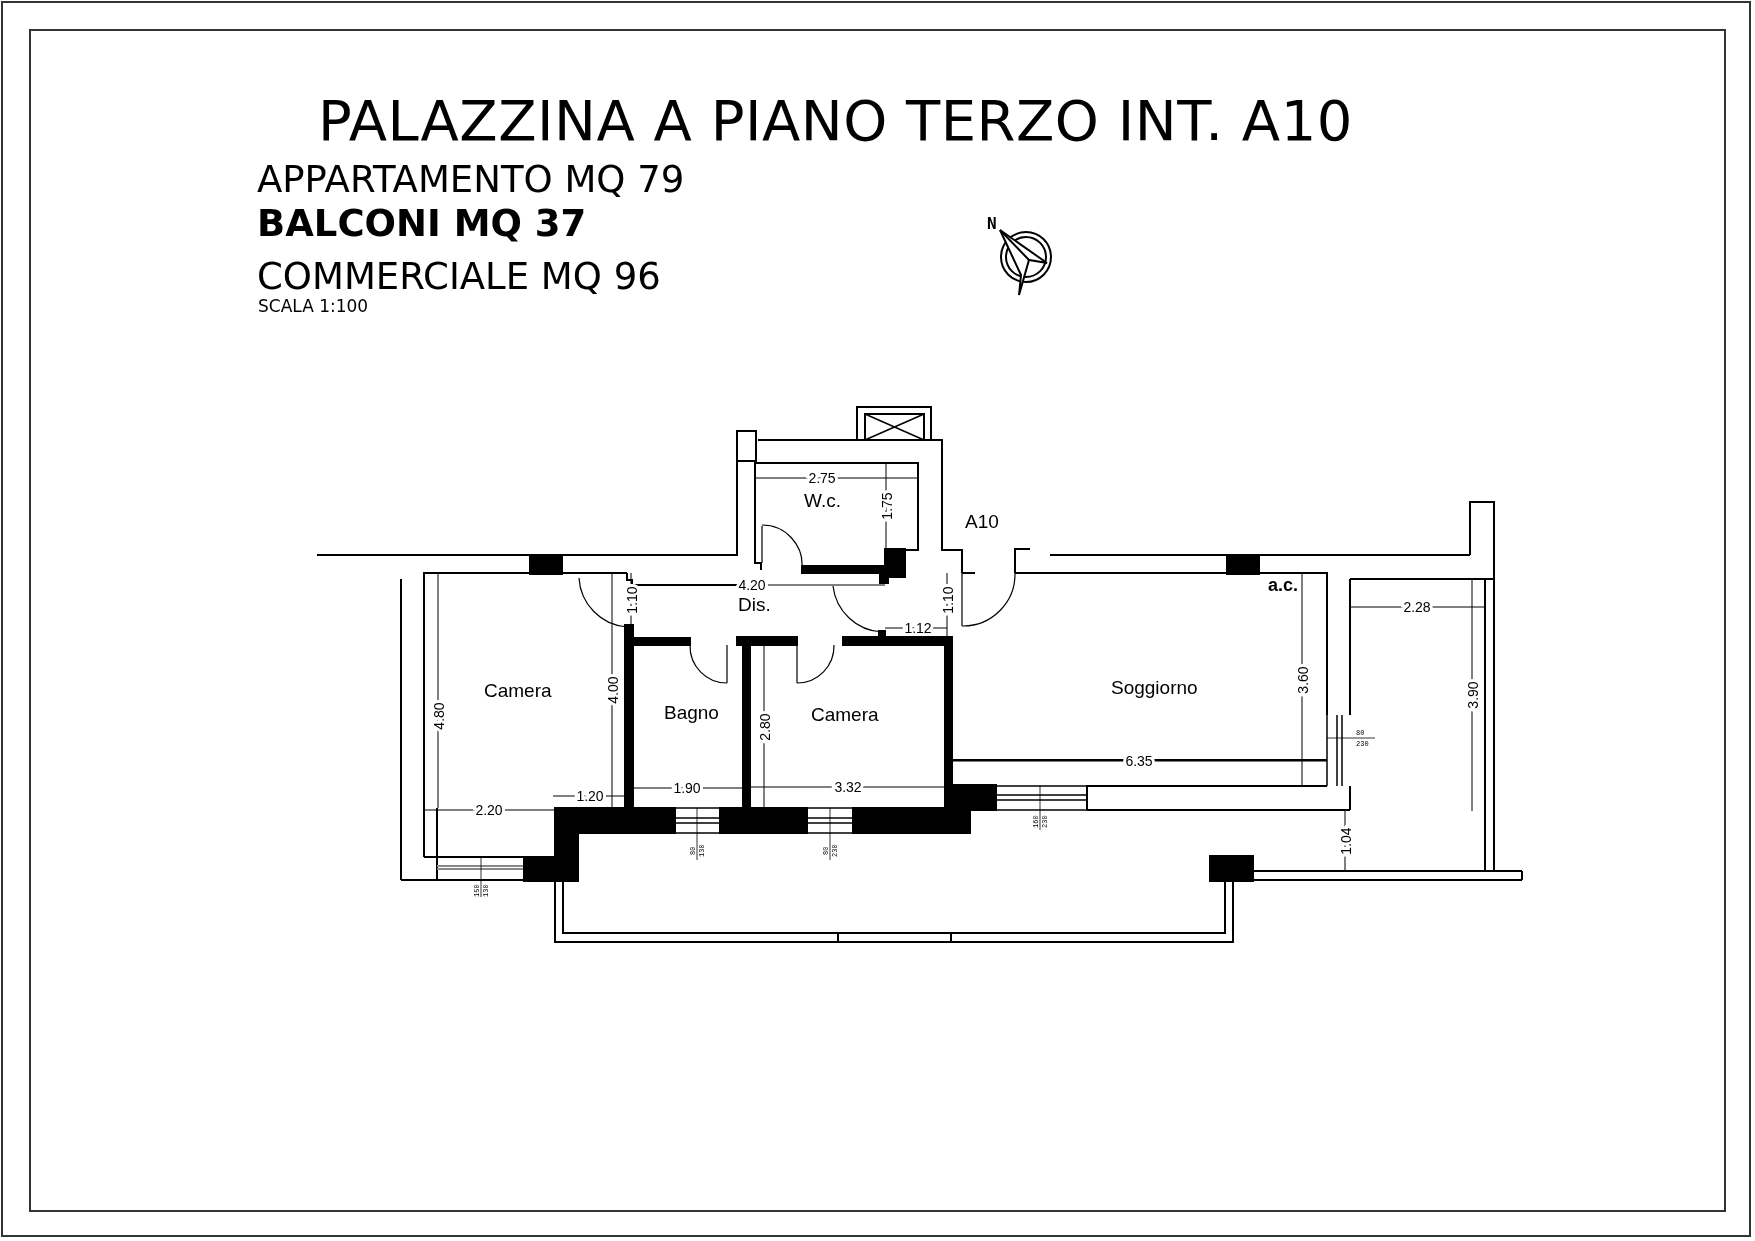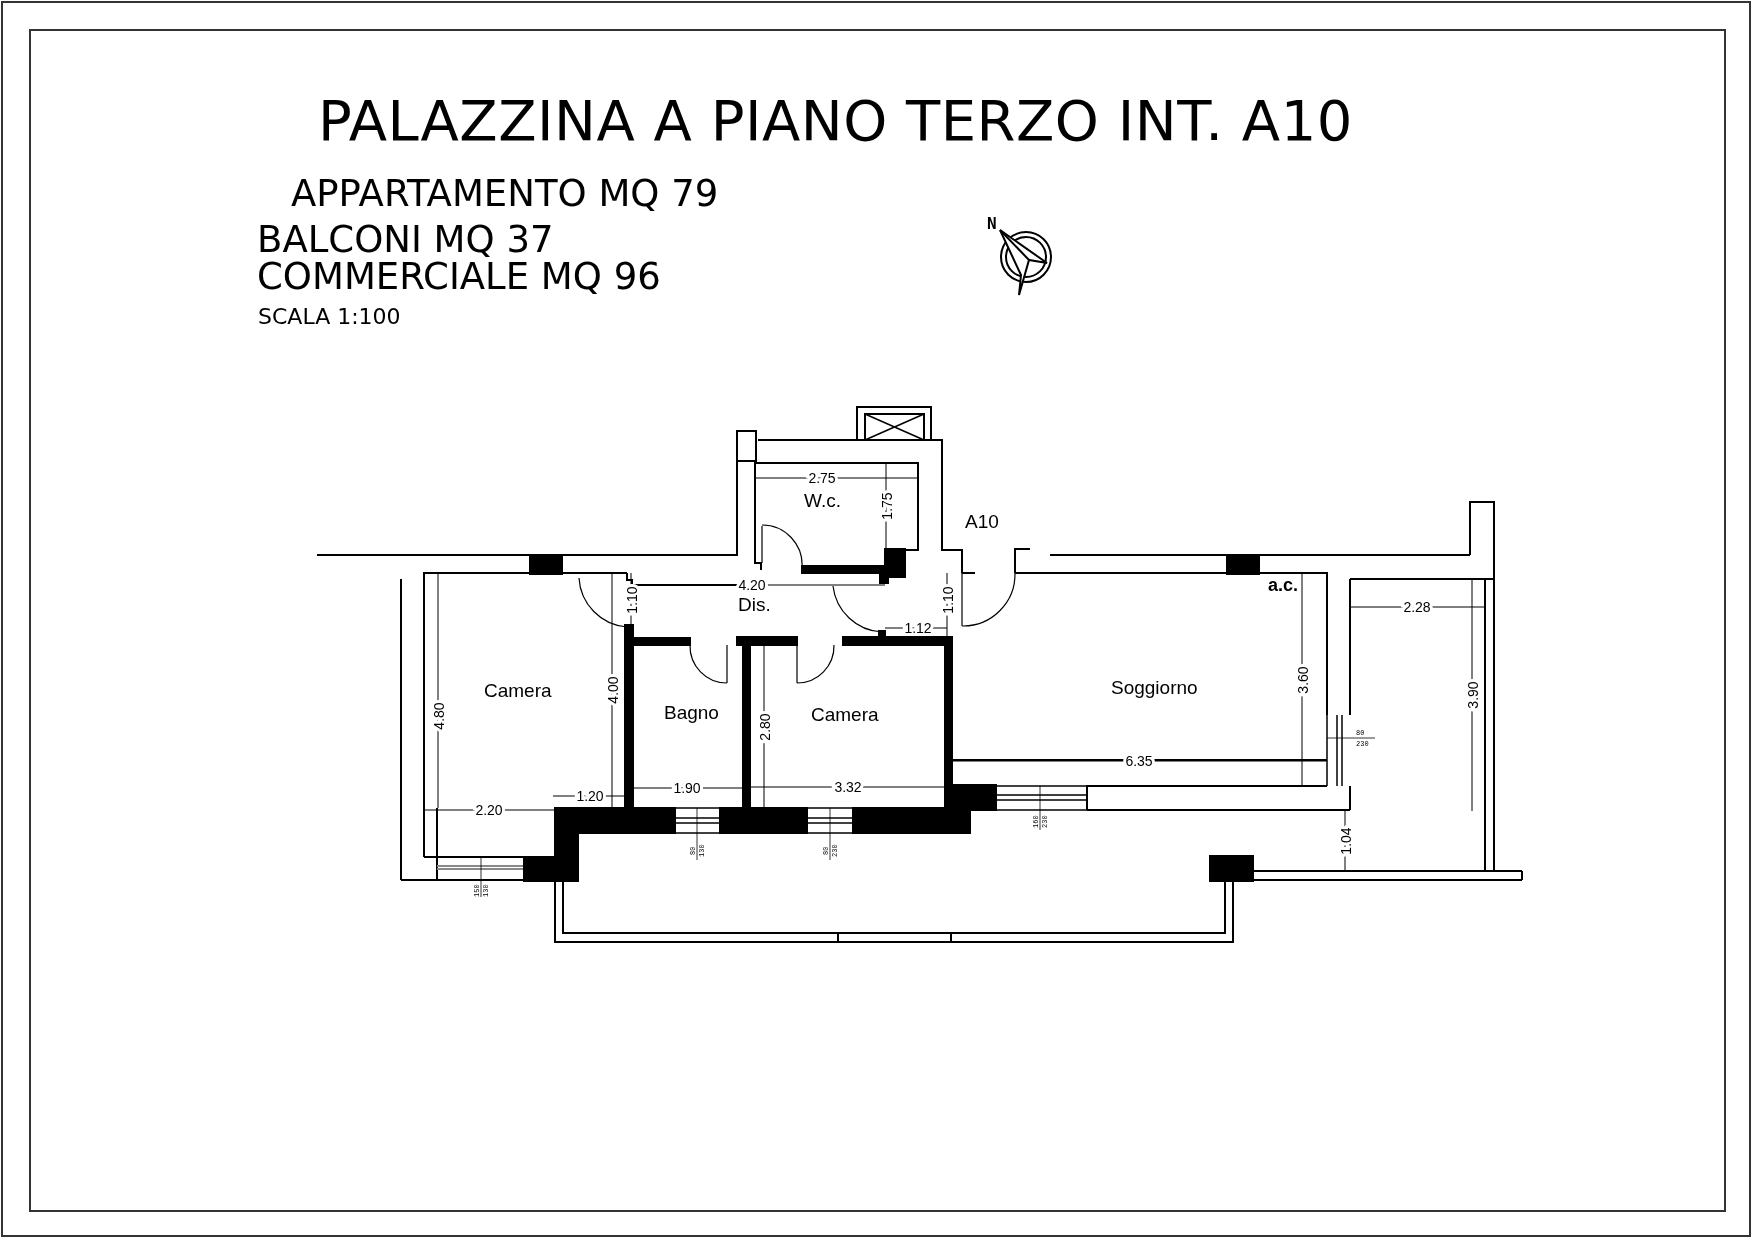--- a/index.html
+++ b/index.html
@@ -1,22 +1,22 @@
 <!DOCTYPE html>
 <html><head>
 <meta charset="utf-8">
 <style>
   html,body{margin:0;padding:0;background:#fff;}
   body{width:1755px;height:1241px;position:relative;overflow:hidden;font-family:"DejaVu Sans",sans-serif;color:#000;}
   .outer-frame{position:absolute;left:1px;top:1px;width:1750px;height:1236px;border:2px solid #333;box-sizing:border-box;}
   .inner-frame{position:absolute;left:29px;top:29px;width:1697px;height:1183px;border:2px solid #333;box-sizing:border-box;}
   .title{position:absolute;left:270px;top:93px;font-size:56px;line-height:1;letter-spacing:0.5px;white-space:nowrap;margin-left:48px;}
   .sub{position:absolute;left:257px;font-size:37px;line-height:1;white-space:nowrap;}
-  .sub1{top:175px;margin-left:34px;} .sub2{top:221px;} .sub3{top:258px;text-align:center;}
-  .scale{position:absolute;left:258px;top:304px;font-size:22px;white-space:nowrap;}
+  .sub1{top:161px;} .sub2{top:205px;font-weight:bold;} .sub3{top:258px;text-align:center;}
+  .scale{position:absolute;left:258px;top:296px;font-size:17px;white-space:nowrap;}
   svg.plan{position:absolute;left:0;top:0;}
   .rl{font-family:"Liberation Sans",sans-serif;font-size:19px;}
   .dim{font-family:"Liberation Sans",sans-serif;font-size:14px;}
   .win{font-family:"Liberation Mono",monospace;font-size:7px;}
   .ac{font-family:"Liberation Sans",sans-serif;font-size:18px;font-weight:bold;}
 </style>
 </head>
 <body>
 
 <div class="outer-frame"></div>

